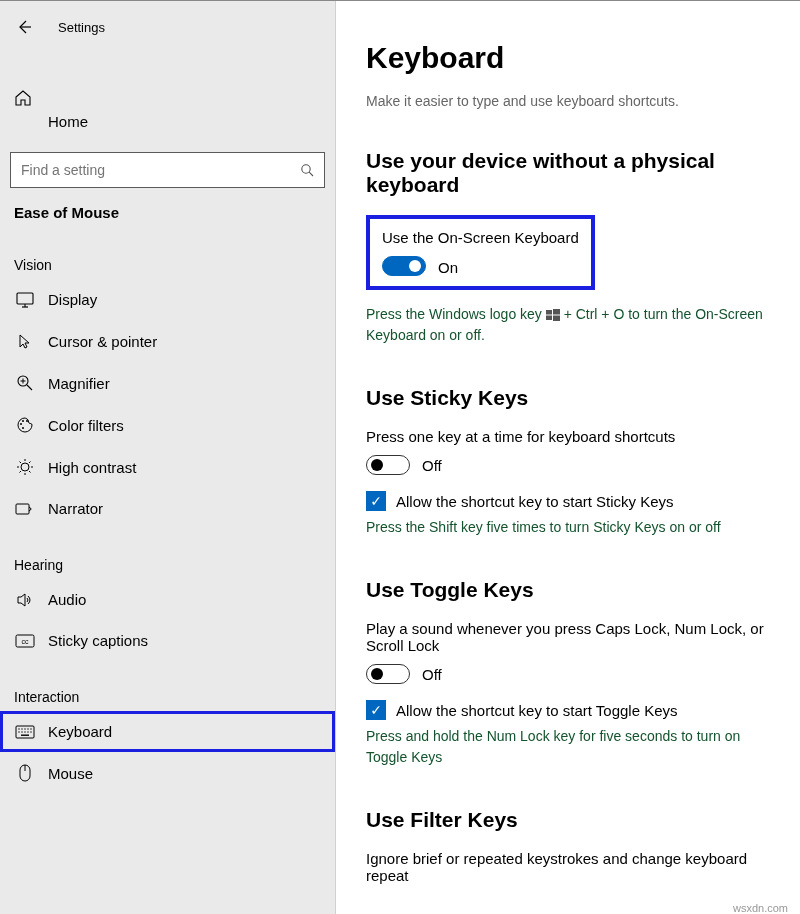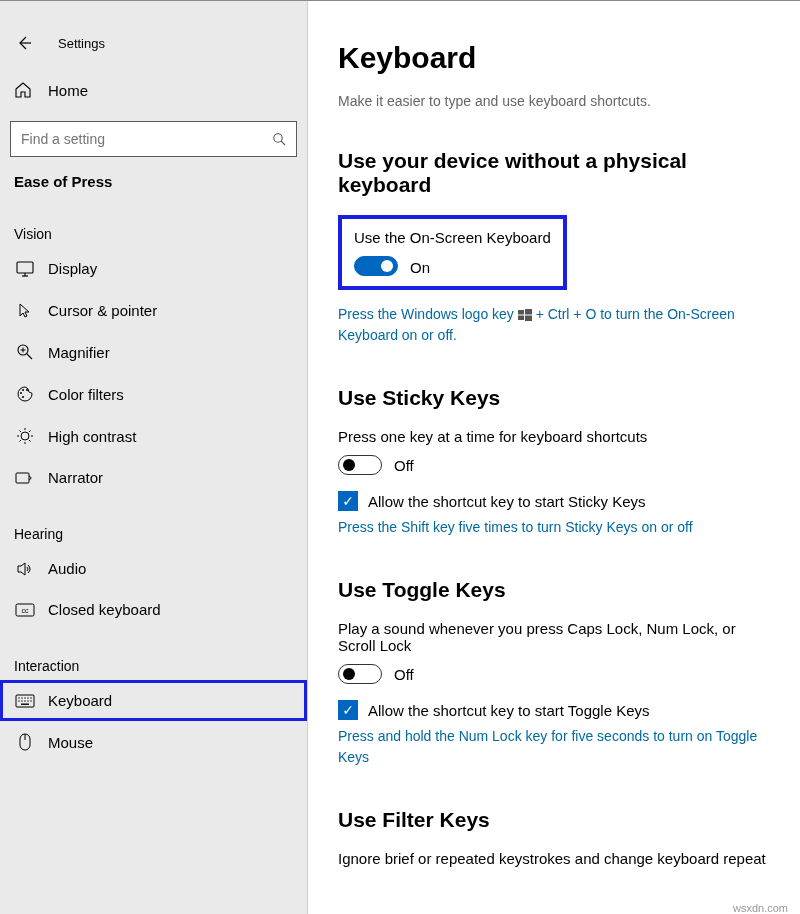--- a/index.html
+++ b/index.html
@@ -8,24 +8,24 @@
   font-size: 14px;
   color: #000;
   background: #fff;
   width: 800px;
   height: 914px;
   overflow: hidden;
   display: flex;
   border-top: 1px solid #888;
 }
 .sidebar {
-  width: 308px;
+  width: 336px;
   background: #eaeaea;
   border-right: 1px solid #d0d0d0;
-  padding: 28px 0 0 0;
+  padding: 12px 0 0 0;
   flex-shrink: 0;
 }
 .topbar {
   display: flex;
   align-items: center;
   padding: 4px 8px 18px 14px;
 }
 .back-arrow {
   width: 20px; height: 20px;
   cursor: pointer;
@@ -35,21 +35,21 @@
   margin-left: 24px;
   font-size: 13px;
 }
 .home-row {
   display: flex;
   align-items: center;
   padding: 10px 8px 10px 14px;
   cursor: pointer;
 }
 .home-row .icon { width: 22px; display: inline-flex; }
-.home-row .label { margin-left: 12px; font-size: 15px; }
+.home-row .label { margin-left: 12px; font-size: 15px; margin-top: 48px; }
 .search-box {
   margin: 12px 10px 16px 10px;
   border: 1px solid #5a5a5a;
   background: #fff;
   height: 36px;
   display: flex;
   align-items: center;
   padding: 0 10px;
 }
 .search-box input {
@@ -146,21 +146,21 @@
   left: auto; right: 4px;
 }
 .toggle-text { font-size: 15px; }
 .highlight-box {
   border: 4px solid #1a1fe0;
   padding: 10px 12px 6px 12px;
   display: inline-block;
   margin-bottom: 14px;
 }
 .hint {
-  color: #0369a1;
+  color: #14532d;
   font-size: 14px;
   line-height: 1.5;
   margin-bottom: 4px;
 }
 .checkbox-row {
   display: flex;
   align-items: center;
   gap: 10px;
   margin: 16px 0 6px 0;
 }
@@ -217,21 +217,21 @@
   <div class="search-box">
     <input type="text" placeholder="Find a setting" style="">
     <span class="search-icon">
       <svg width="14" height="14" viewBox="0 0 14 14">
           <circle cx="6" cy="6" r="4.2" stroke="#555" stroke-width="1.1" fill="none"></circle>
           <line x1="9.2" y1="9.2" x2="13" y2="13" stroke="#555" stroke-width="1.1"></line>
         </svg>
     </span>
   </div>
 
-  <div class="section-header">Ease of Press</div>
+  <div class="section-header">Ease of Mouse</div>
 
   <div class="group-label">Vision</div>
 
   <div class="nav-item">
     <span class="icon">
       <svg width="18" height="16" viewBox="0 0 18 16">
           <rect x="1" y="1" width="16" height="11" rx="1" stroke="#000" fill="none" stroke-width="1.1"></rect>
           <line x1="6" y1="15" x2="12" y2="15" stroke="#000" stroke-width="1.2"></line>
           <line x1="9" y1="12" x2="9" y2="15" stroke="#000" stroke-width="1.1"></line>
         </svg>
@@ -313,21 +313,21 @@
     <span class="label">Audio</span>
   </div>
 
   <div class="nav-item">
     <span class="icon">
       <svg width="20" height="14" viewBox="0 0 20 14">
           <rect x="1" y="1" width="18" height="12" rx="1.5" stroke="#000" fill="none"></rect>
           <text x="10" y="10" font-size="7" text-anchor="middle" fill="#000" font-family="sans-serif">cc</text>
         </svg>
     </span>
-    <span class="label">Closed keyboard</span>
+    <span class="label">Sticky captions</span>
   </div>
 
   <div class="group-label">Interaction</div>
 
 
   <div class="nav-item highlight">
     <span class="icon">
       <svg width="20" height="14" viewBox="0 0 20 14">
           <rect x="1" y="1" width="18" height="12" rx="1" stroke="#000" fill="none"></rect>
           <circle cx="4" cy="4" r="0.7" fill="#000"></circle>

